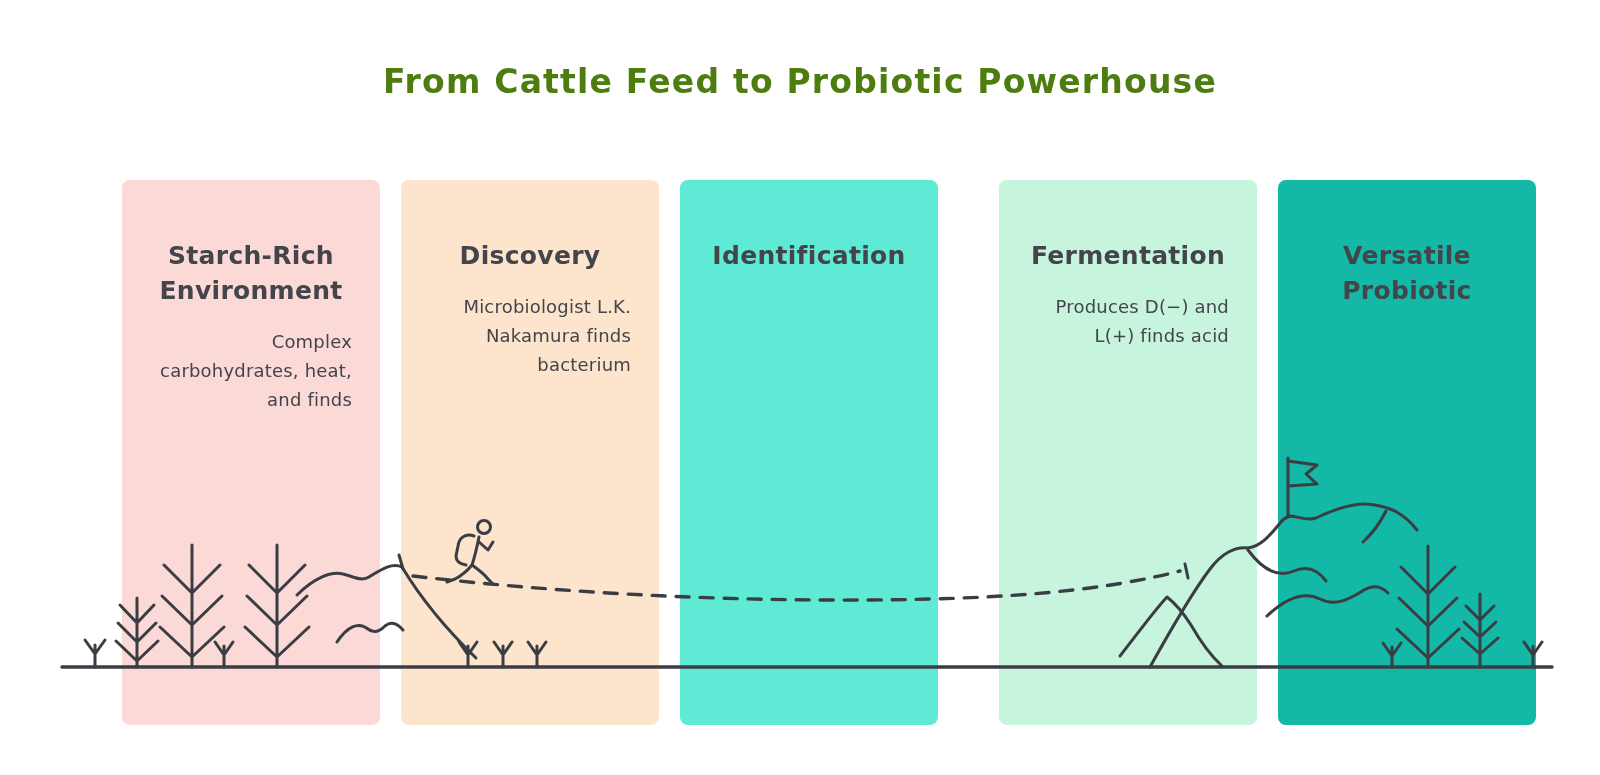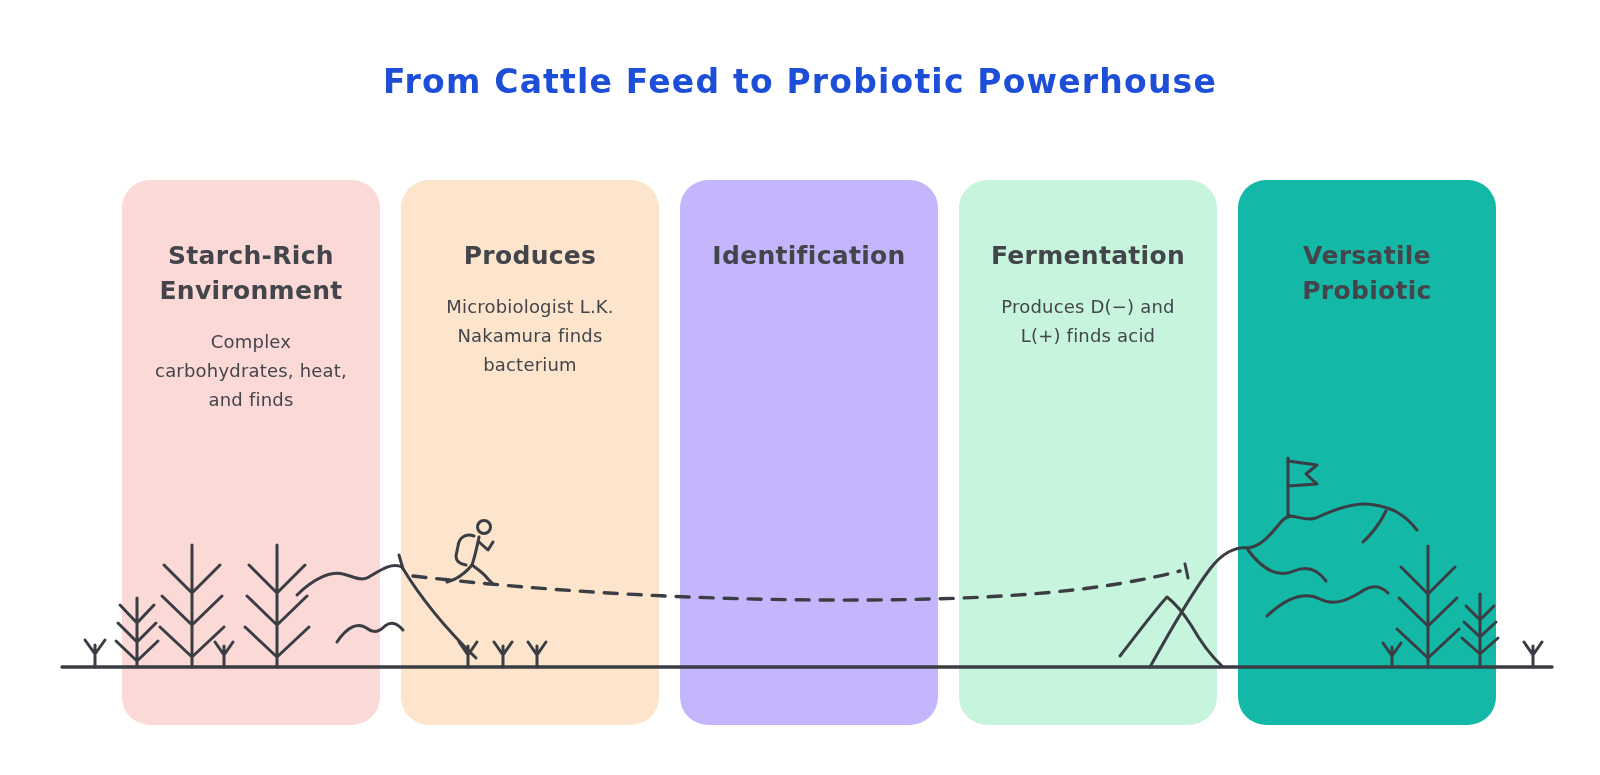--- a/index.html
+++ b/index.html
@@ -12,48 +12,49 @@
   .stage-wrap { position: absolute; left: 0; top: 0; width: 1600px; height: 775px; }
 
   .page-title {
     position: absolute;
     top: 62px; left: 0;
     width: 1600px;
     text-align: center;
     font-size: 33px;
     font-weight: bold;
     letter-spacing: 1.2px;
-    color: #1d4ed8;
+    color: #4d7c0f;
   }
 
   .cards {
     position: absolute;
     left: 122px; top: 180px;
     display: flex;
     gap: 21px;
   }
   .stage-card {
     width: 258px;
     height: 545px;
-    border-radius: 28px;
+    border-radius: 8px;
     padding: 58px 28px 0 28px;
     text-align: center;
     color: #43454b;
   }
   .stage-card h2 {
     font-size: 25px;
     line-height: 35px;
     font-weight: 600;
     letter-spacing: 0.3px;
   }
   .stage-card p {
     margin-top: 19px;
     font-size: 18px;
     line-height: 29px;
     letter-spacing: 0.2px;
+    text-align: right;
   }
 
   svg.scene {
     position: absolute;
     left: 0; top: 0;
     width: 1600px; height: 775px;
     pointer-events: none;
   }
   .stroke {
     fill: none;
@@ -71,27 +72,27 @@
 <div class="stage-wrap">
 
   <h1 class="page-title">From Cattle Feed to Probiotic Powerhouse</h1>
 
   <div class="cards">
     <div class="stage-card" style="background: rgb(251, 217, 215);">
       <h2>Starch-Rich Environment</h2>
       <p>Complex carbohydrates, heat, and finds</p>
     </div>
     <div class="stage-card" style="background: rgb(252, 229, 204);">
-      <h2>Produces</h2>
+      <h2>Discovery</h2>
       <p>Microbiologist L.K. Nakamura finds bacterium</p>
     </div>
-    <div class="stage-card" style="background: #c4b5fd;">
+    <div class="stage-card" style="background: #5eead4;">
       <h2>Identification</h2>
     </div>
-    <div class="stage-card" style="background: rgb(199, 244, 220);">
+    <div class="stage-card" style="background: rgb(199, 244, 220); margin-left: 40px;">
       <h2>Fermentation</h2>
       <p>Produces D(−) and L(+) finds acid</p>
     </div>
     <div class="stage-card" style="background: #14b8a6;">
       <h2>Versatile Probiotic</h2>
     </div>
   </div>
 
   <svg class="scene" viewBox="0 0 1600 775">
 

